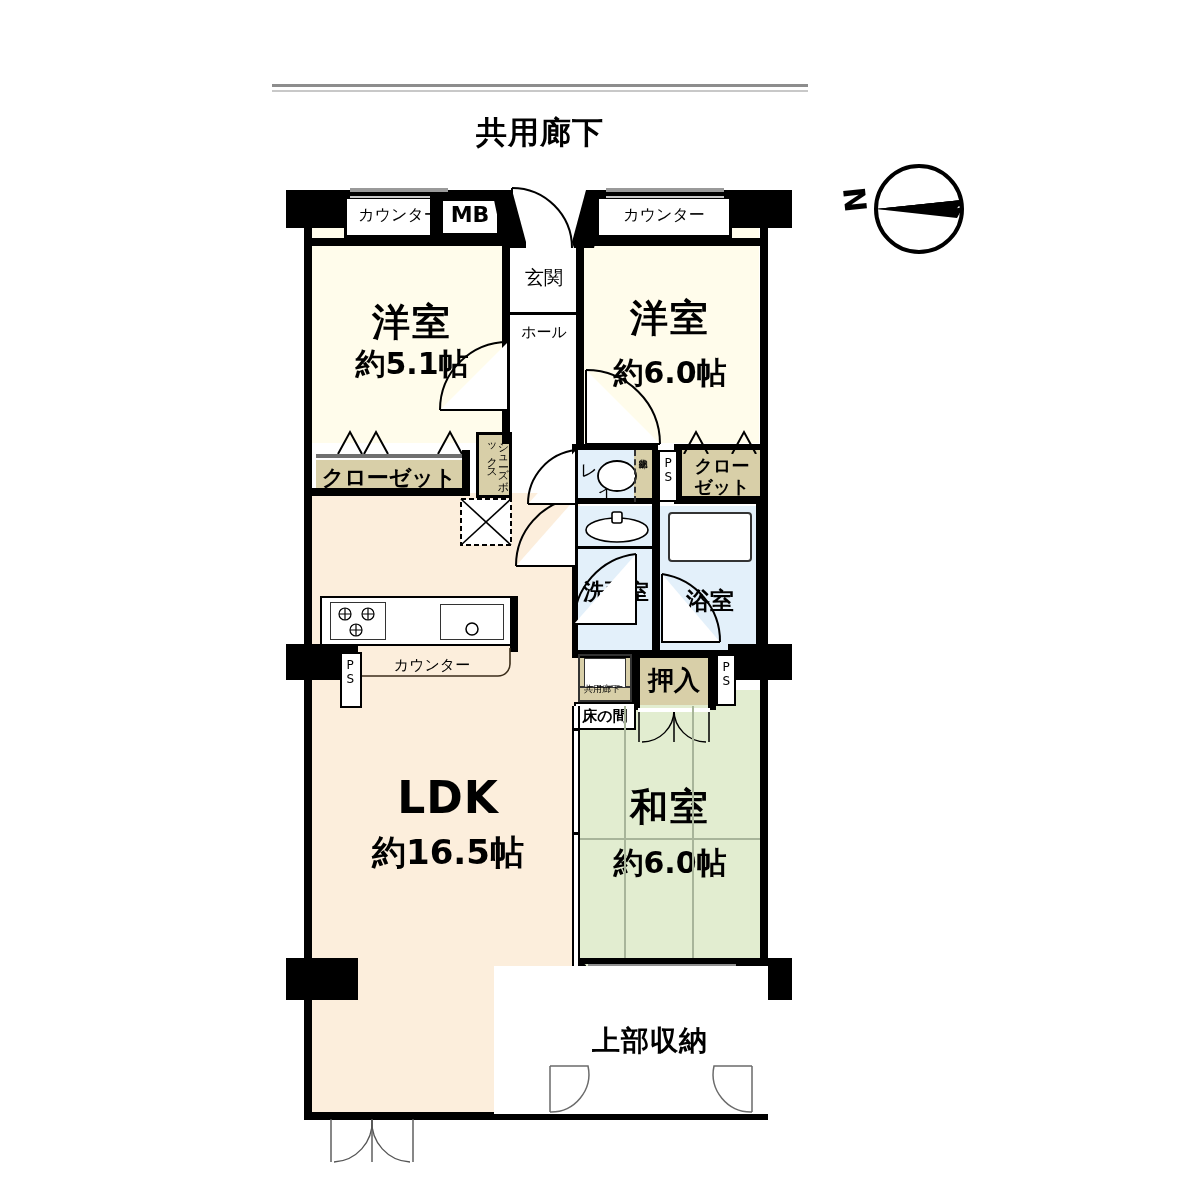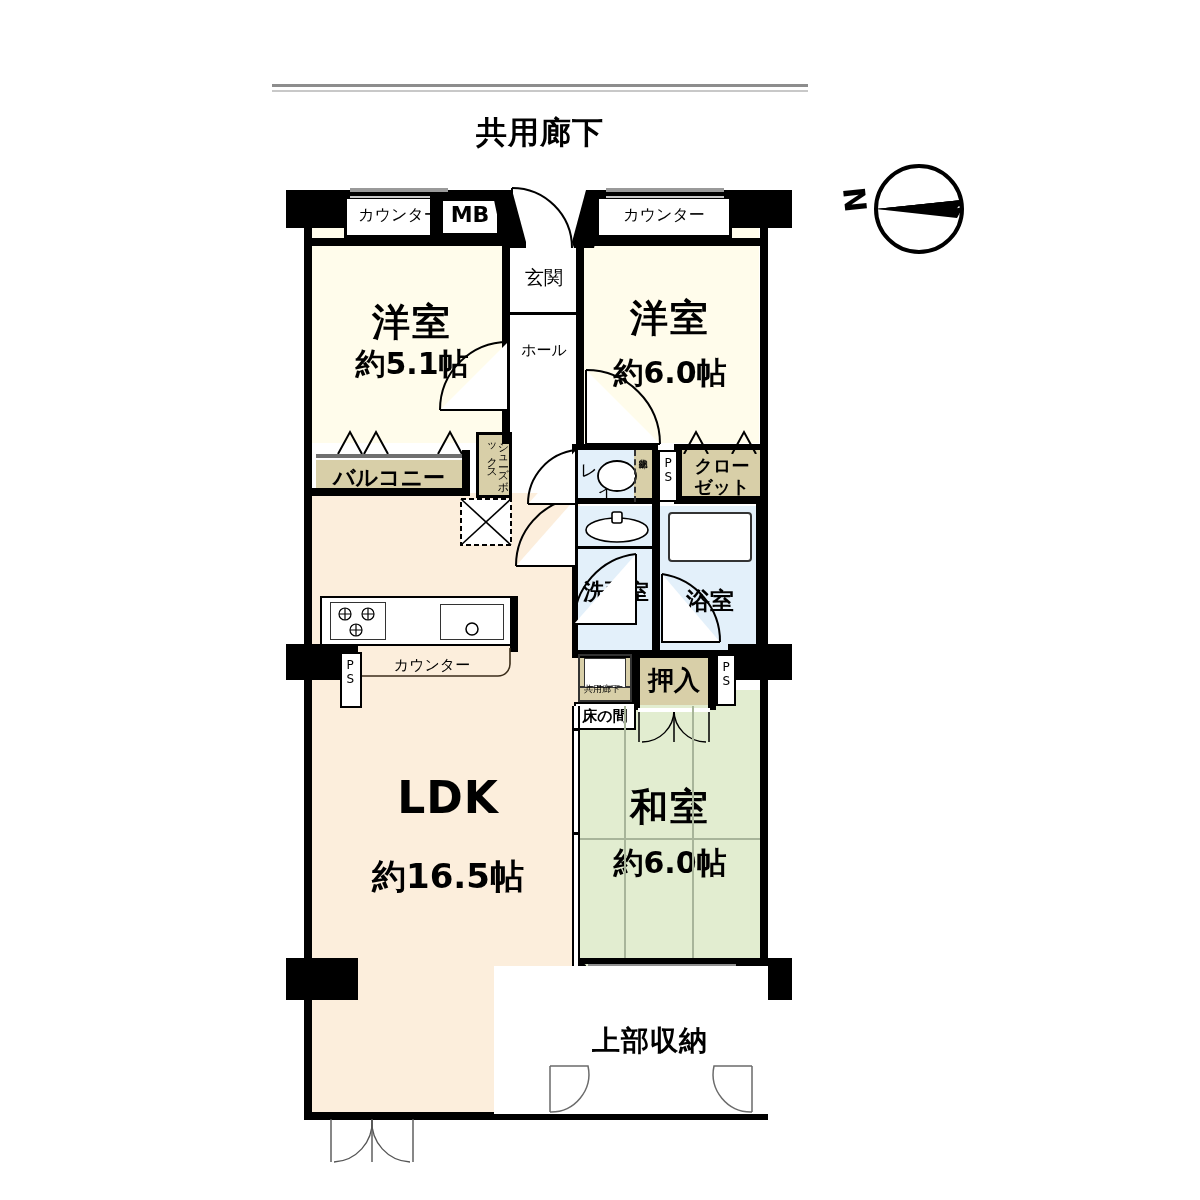--- a/index.html
+++ b/index.html
@@ -125,21 +125,21 @@
   <div class="wall" style="left:502px;top:238px;width:8px;height:206px;"></div>
 
   <div class="wall" style="left:576px;top:238px;width:8px;height:210px;"></div>
 
   <div class="wall" style="left:312px;top:238px;width:198px;height:8px;"></div>
 
   <div class="wall" style="left:584px;top:238px;width:184px;height:8px;"></div>
 
   <div class="thin" style="left:510px;top:312px;width:68px;height:3px;"></div>
   <div class="lbl ctr" style="left:544px;top:277px;font-size:19px;">玄関</div>
-  <div class="lbl ctr" style="left:544px;top:350px;font-size:15px;">ホール</div>
+  <div class="lbl ctr" style="left:544px;top:332px;font-size:15px;">ホール</div>
 
   <div class="arcsvg" style="left:438px;top:340px;width:72px;height:72px;">
     <svg width="72" height="72" viewBox="0 0 72 72">
       <path d="M70 2 L70 70 L2 70" stroke="#000" stroke-width="2" fill="#fff"></path>
       <path d="M70 2 A68 68 0 0 0 2 70" stroke="#000" stroke-width="2" fill="none"></path>
     </svg>
   </div>
 
   <div class="arcsvg" style="left:584px;top:368px;width:78px;height:78px;">
     <svg width="78" height="78" viewBox="0 0 78 78">
@@ -157,21 +157,21 @@
   <div class="abs" style="left:330px;top:428px;width:150px;height:26px;">
     <svg width="150" height="26" viewBox="0 0 150 26">
       <polyline points="8,26 20,4 32,26" stroke="#000" stroke-width="2" fill="none"></polyline>
       <polyline points="34,26 46,4 58,26" stroke="#000" stroke-width="2" fill="none"></polyline>
       <polyline points="108,26 120,4 132,26" stroke="#000" stroke-width="2" fill="none"></polyline>
     </svg>
   </div>
   <div class="thin" style="left:316px;top:454px;width:150px;height:4px;background:#6f6f6f;"></div>
   <div class="wall" style="left:312px;top:488px;width:158px;height:8px;"></div>
   <div class="wall" style="left:462px;top:450px;width:8px;height:46px;"></div>
-  <div class="lbl ctr" style="left:389px;top:478px;font-size:22px;font-weight:700;">バルコニー</div>
+  <div class="lbl ctr" style="left:389px;top:478px;font-size:22px;font-weight:700;">クローゼット</div>
 
   <div class="box" style="left:476px;top:432px;width:36px;height:66px;border-width:3px;background:transparent;"></div>
   <div class="vlbl" style="left:486px;top:436px;font-size:11px;height:58px;">シューズボックス</div>
 
   <div class="abs" style="left:682px;top:428px;width:80px;height:26px;">
     <svg width="80" height="26" viewBox="0 0 80 26">
       <polyline points="2,26 14,4 26,26" stroke="#000" stroke-width="2" fill="none"></polyline>
       <polyline points="50,26 62,4 74,26" stroke="#000" stroke-width="2" fill="none"></polyline>
     </svg>
   </div>
@@ -301,21 +301,21 @@
   </div>
 
   <div class="arcsvg" style="left:524px;top:448px;width:54px;height:58px;">
     <svg width="54" height="58" viewBox="0 0 54 58">
       <path d="M52 2 L52 56 L4 56" stroke="#000" stroke-width="2" fill="#fff"></path>
       <path d="M52 2 A54 54 0 0 0 4 56" stroke="#000" stroke-width="2" fill="none"></path>
     </svg>
   </div>
 
   <div class="lbl ctr" style="left:448px;top:798px;font-size:44px;font-weight:700;letter-spacing:1px;">LDK</div>
-  <div class="lbl ctr" style="left:448px;top:852px;font-size:34px;font-weight:700;margin-top:24px;">約16.5帖</div>
+  <div class="lbl ctr" style="left:448px;top:852px;font-size:34px;font-weight:700;">約16.5帖</div>
 
   <div class="lbl ctr" style="left:670px;top:807px;font-size:38px;font-weight:700;letter-spacing:2px;">和室</div>
   <div class="lbl ctr" style="left:670px;top:863px;font-size:30px;font-weight:700;">約6.0帖</div>
 
   <div class="abs" style="left:572px;top:706px;width:8px;height:264px;">
     <div style="position:absolute;left:0;top:0;width:2px;height:264px;background:#000;"></div>
     <div style="position:absolute;left:6px;top:0;width:2px;height:264px;background:#000;"></div>
     <div style="position:absolute;left:2px;top:0;width:4px;height:264px;background:#fff;"></div>
     <div style="position:absolute;left:0;top:22px;width:8px;height:3px;background:#000;"></div>
     <div style="position:absolute;left:0;top:126px;width:8px;height:3px;background:#000;"></div>

